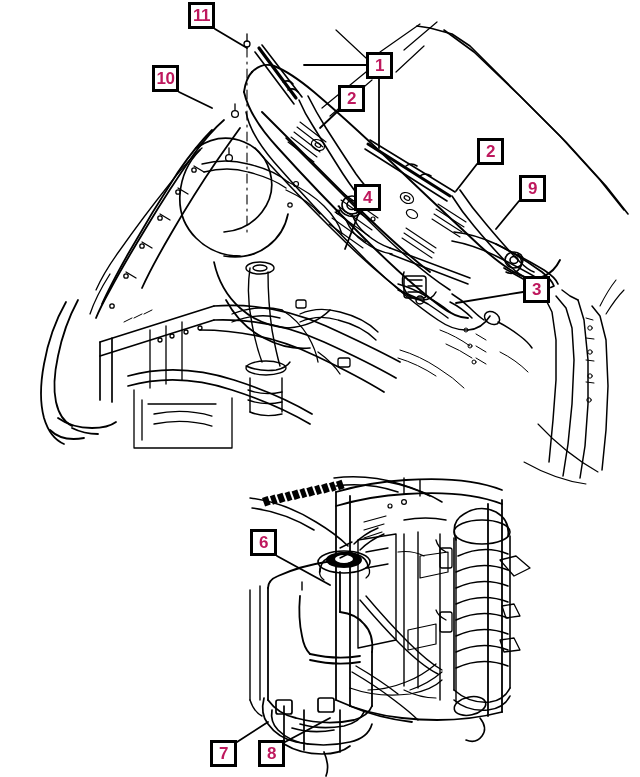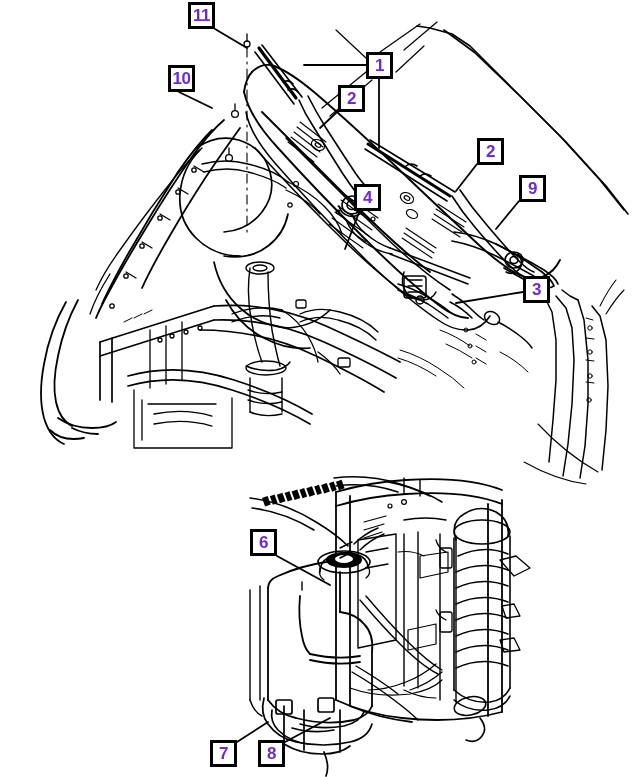--- a/index.html
+++ b/index.html
@@ -24,21 +24,21 @@
     width: 640px;
     height: 777px;
   }
   .callout {
     position: absolute;
     box-sizing: border-box;
     width: 27px;
     height: 27px;
     border: 3px solid #000000;
     background: #ffffff;
-    color: #6d28d9;
+    color: #be185d;
     font-family: "Liberation Sans", sans-serif;
     font-size: 17px;
     font-weight: bold;
     line-height: 21px;
     text-align: center;
     letter-spacing: -0.5px;
     z-index: 20;
     user-select: none;
   }
   .leader {
@@ -438,21 +438,21 @@
 
       <g stroke-width="1.2">
         <line x1="366" y1="58" x2="336" y2="30"></line>
         <line x1="372" y1="80" x2="330" y2="116"></line>
         <line x1="366" y1="72" x2="322" y2="108"></line>
       </g>
     </g>
   </svg>
 
   <div class="callout" style="left:188px; top:2px;">11</div>
-  <div class="callout" style="left:168px; top:65px;">10</div>
+  <div class="callout" style="left:152px; top:65px;">10</div>
   <div class="callout" style="left:366px; top:52px;">1</div>
   <div class="callout" style="left:338px; top:85px;">2</div>
   <div class="callout" style="left:477px; top:138px;">2</div>
   <div class="callout" style="left:519px; top:175px;">9</div>
   <div class="callout" style="left:354px; top:184px;">4</div>
   <div class="callout" style="left:523px; top:276px;">3</div>
   <div class="callout" style="left:250px; top:529px;">6</div>
   <div class="callout" style="left:210px; top:740px;">7</div>
   <div class="callout" style="left:258px; top:740px;">8</div>
 

